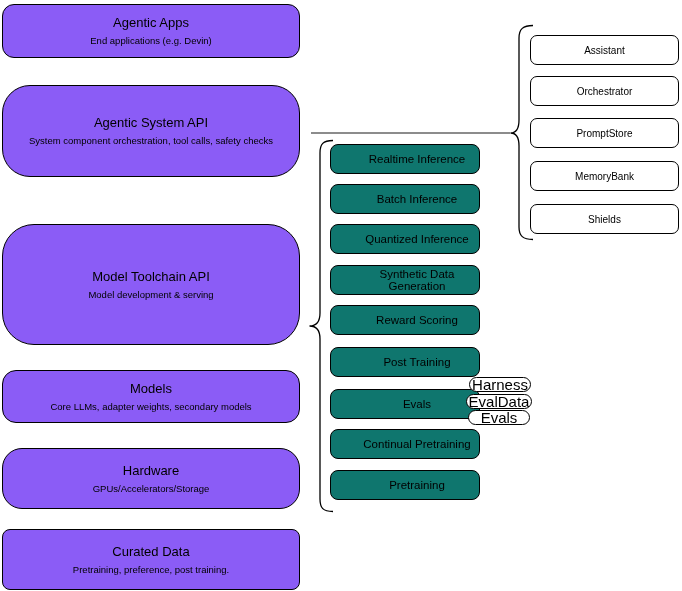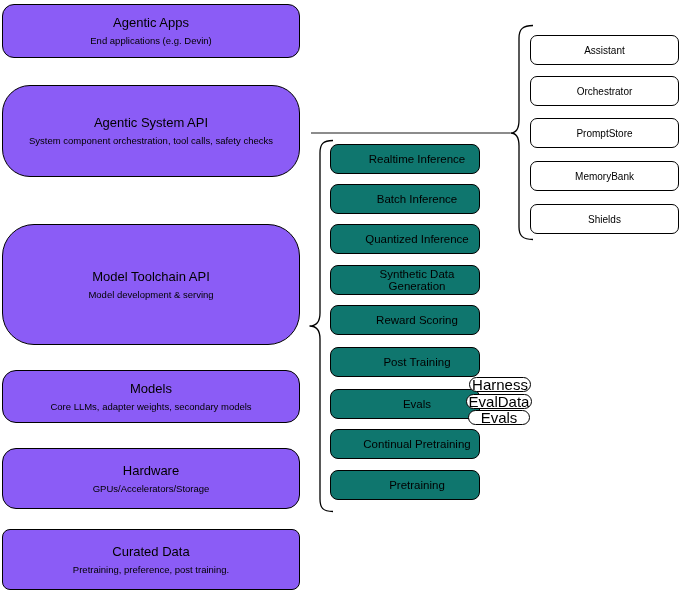--- a/index.html
+++ b/index.html
@@ -32,21 +32,21 @@
     justify-content: center;
     text-align: center;
     z-index: 1;
   }
   .lbox .t { font-size: 13px; line-height: 15px; }
   .lbox .s { font-size: 9.5px; line-height: 12px; margin-top: 5px; }
   .lb0 { top: 4px;   height: 54px;  border-radius: 12px; }
   .lb1 { top: 85px;  height: 92px; border-radius: 28px; }
   .lb2 { top: 224px; height: 121px; border-radius: 32px; }
   .lb3 { top: 370px; height: 53px;  border-radius: 14px; }
-  .lb4 { top: 448px; height: 61px;  border-radius: 14px; }
+  .lb4 { top: 448px; height: 61px;  border-radius: 20px; }
   .lb5 { top: 529px; height: 61px;  border-radius: 8px; }
   
   .mbox {
     position: absolute;
     left: 330px;
     width: 150px;
     height: 30px;
     box-sizing: border-box;
     border: 1px solid #000000;
     border-radius: 8px;

